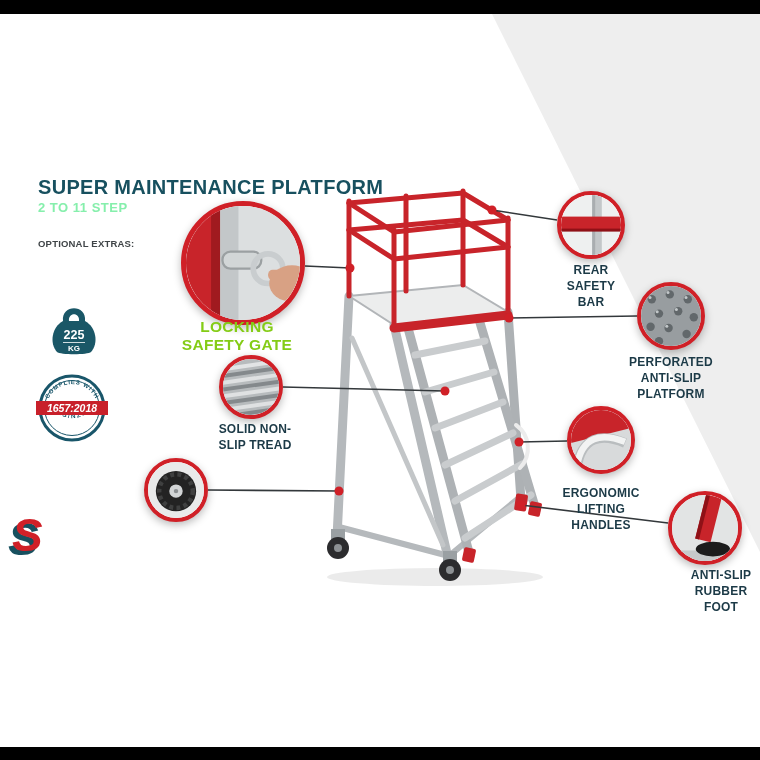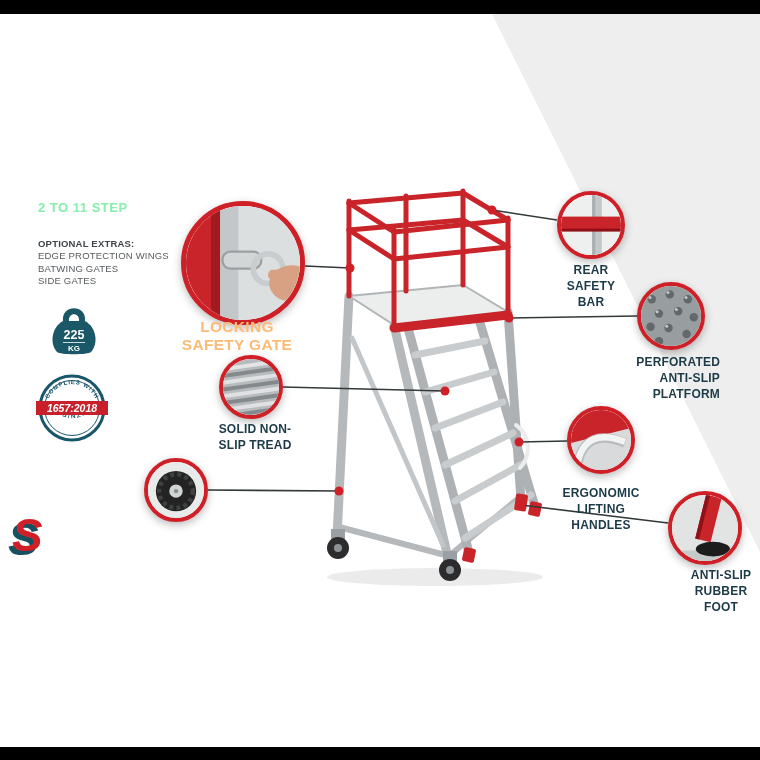--- a/index.html
+++ b/index.html
@@ -5,44 +5,44 @@
   * { margin:0; padding:0; box-sizing:border-box; }
   html,body { width:760px; height:760px; background:#000; font-family:"Liberation Sans", sans-serif; }
   .stage { position:relative; width:760px; height:760px; background:#000; overflow:hidden; }
   .content-bg { position:absolute; left:0; top:14px; width:760px; height:733px; background:#ffffff; }
   svg.scene { position:absolute; left:0; top:0; width:760px; height:760px; }
 
   .title { position:absolute; left:38px; top:176px; font-size:20px; font-weight:bold; color:#17505f; letter-spacing:.3px; }
   .subtitle { position:absolute; left:38px; top:200px; font-size:13px; font-weight:bold; color:#86efac; letter-spacing:.5px; }
 
   .extras { position:absolute; left:38px; top:238px; font-size:9.5px; color:#565b5e; }
-  .extras .h { font-weight:bold; color:#3f4447; margin-bottom:1px; letter-spacing:.2px; }
+  .extras .h { font-weight:bold; color:#3f4447; margin-bottom:8px; letter-spacing:.2px; }
   .extras ul { list-style:none; }
   .extras li { line-height:12.5px; letter-spacing:.2px; }
 
   .weight-badge { position:absolute; left:47px; top:297px; width:54px; height:60px; }
   .compliance { position:absolute; left:34px; top:370px; width:76px; height:76px; }
 
   .callout { position:absolute; border-radius:50%; border:4px solid #d02027; overflow:hidden; background:#fff;
              box-shadow:0 3px 8px rgba(0,0,0,.28); }
   .callout svg { width:100%; height:100%; display:block; }
   .co-gate    { left:181px; top:201px; width:124px; height:124px; border-width:5px; }
   .co-rear    { left:557px; top:191px; width:68px;  height:68px; }
   .co-perf    { left:637px; top:282px; width:68px;  height:68px; }
   .co-tread   { left:219px; top:355px; width:64px;  height:64px; }
   .co-handles { left:567px; top:406px; width:68px;  height:68px; }
   .co-wheels  { left:144px; top:458px; width:64px;  height:64px; }
   .co-foot    { left:668px; top:491px; width:74px;  height:74px; }
 
   .main-label { position:absolute; left:177px; top:318px; width:120px; text-align:center;
-                font-size:15.5px; font-weight:bold; color:#fdba74; line-height:1.18; letter-spacing:.3px; }
+                font-size:15.5px; font-weight:bold; color:#84cc16; line-height:1.18; letter-spacing:.3px; }
   .feature-label { position:absolute; text-align:center; font-weight:bold; color:#1c3a47;
                    font-size:12px; line-height:1.35; letter-spacing:.2px; }
   .fl-rear    { left:562px; top:262px; width:58px; }
-  .fl-perf    { left:622px; top:354px; width:98px;text-align:right; }
+  .fl-perf    { left:622px; top:354px; width:98px; }
   .fl-tread   { left:211px; top:421px; width:88px; }
   .fl-handles { left:559px; top:477px; width:84px;margin-top:8px; }
   .fl-wheels  { left:117px; top:524px; width:118px; }
   .fl-foot    { left:682px; top:567px; width:78px; }
 
   .brand { position:absolute; left:8px; top:512px; width:50px; height:58px; font-style:italic; font-weight:bold; }
   .brand span { position:absolute; font-size:46px; line-height:1; }
   .brand .shadow { left:0; top:4px; color:#17505f; }
   .brand .main { left:4px; top:0; color:#d02027; }
 </style>
@@ -127,29 +127,25 @@
       <circle cx="350" cy="268" r="4.5"></circle>
       <circle cx="492" cy="210" r="4.5"></circle>
       <circle cx="509" cy="318" r="4.5"></circle>
       <circle cx="445" cy="391" r="4.5"></circle>
       <circle cx="519" cy="442" r="4.5"></circle>
       <circle cx="339" cy="491" r="4.5"></circle>
       <circle cx="521" cy="505" r="4.5"></circle>
     </g>
   </svg>
 
+  <div class="title">SUPER MAINTENANCE PLATFORM</div>
   <div class="subtitle">2 TO 11 STEP</div>
 
   <div class="extras">
     <div class="h">OPTIONAL EXTRAS:</div>
-    <ul>
-      <li>EDGE PROTECTION WINGS</li>
-      <li>BATWING GATES</li>
-      <li>SIDE GATES</li>
-    </ul>
   </div>
 
   <svg class="weight-badge" viewBox="0 0 54 60">
     <path d="M 16,24 C 14,7 40,7 38,24 L 32,24 C 33,15 21,15 22,24 Z" fill="#1a5767"></path>
     <path d="M 10,55 C 2,46 5,30 16,24 L 38,24 C 49,30 52,46 44,55 C 41,58 13,58 10,55 Z" fill="#1a5767"></path>
     <text x="27" y="42" text-anchor="middle" font-size="12.5" font-weight="bold" fill="#ffffff">225</text>
     <line x1="16" y1="45.5" x2="38" y2="45.5" stroke="#ffffff" stroke-width="0.8"></line>
     <text x="27" y="54" text-anchor="middle" font-size="8" font-weight="bold" fill="#ffffff">KG</text>
   </svg>
 

